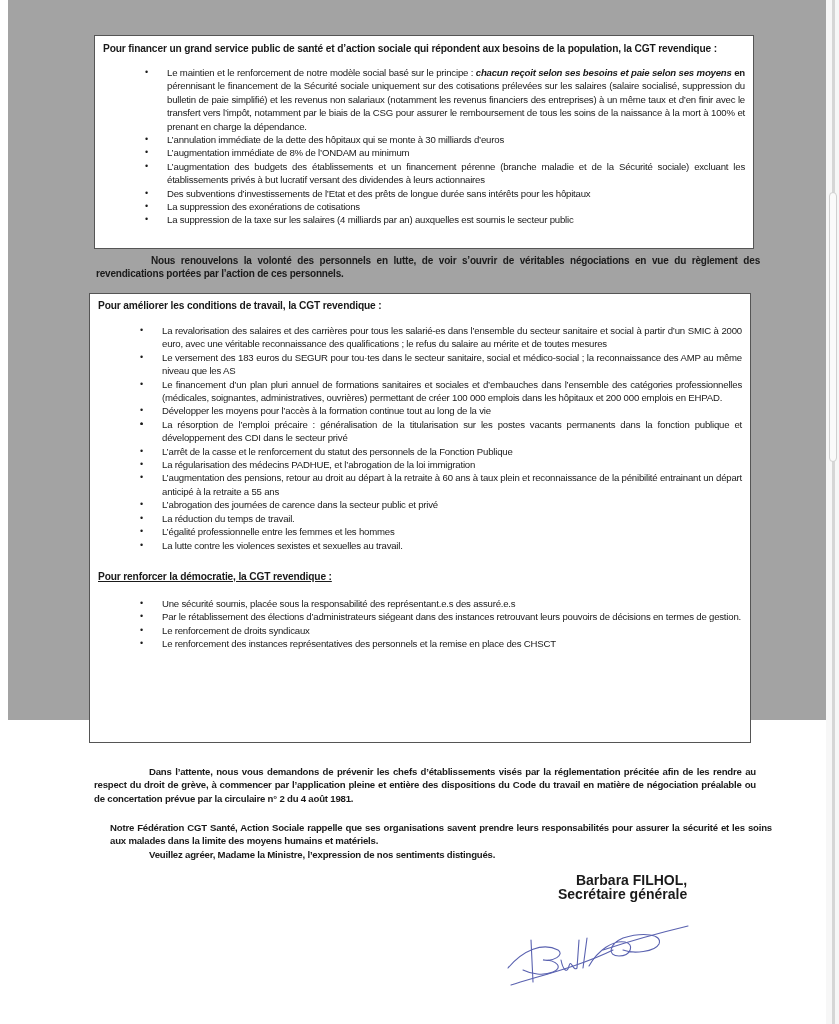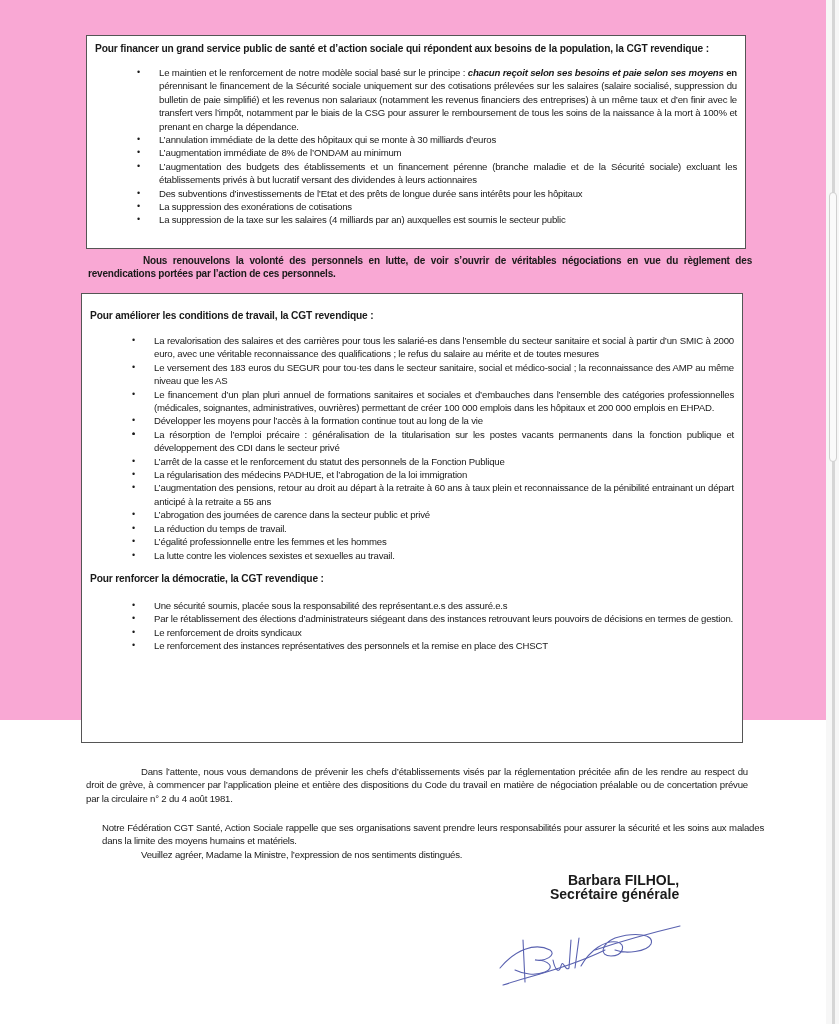--- a/index.html
+++ b/index.html
@@ -4,50 +4,50 @@
 <style>
   html, body { margin: 0; padding: 0; }
   body {
     width: 839px; height: 1024px; overflow: hidden;
     background: #ffffff;
     font-family: "Liberation Sans", sans-serif;
     color: #1a1a1a;
     position: relative;
   }
   .page {
-    position: absolute; left: 0; top: 0; width: 826px; height: 720px;
-    background: #f9a8d4;
+    position: absolute; left: 8px; top: 0; width: 826px; height: 720px;
+    background: #a3a3a3;
   }
   .box {
     position: absolute;
     border: 1.5px solid #555;
     box-sizing: border-box;
     background: #fff;
   }
   .box1 { left: 86px; top: 35px; width: 660px; height: 214px; padding: 6px 8px 0 8px; }
-  .box2 { left: 81px; top: 293px; width: 662px; height: 450px; padding: 15px 8px 0 8px; }
+  .box2 { left: 81px; top: 293px; width: 662px; height: 450px; padding: 5px 8px 0 8px; }
   .box-title {
     font-weight: bold; font-size: 10.2px; letter-spacing: -0.15px;
     line-height: 14px; margin: 0; white-space: nowrap;
   }
   ul.bl {
     list-style: none; margin: 0; padding: 0 0 0 64px;
   }
   ul.bl li {
     position: relative; font-size: 9.6px; line-height: 13.4px;
     letter-spacing: -0.2px; text-align: justify; padding-right: 0;
   }
   ul.bl li .bullet {
     position: absolute; left: -22px; top: 0; font-size: 9px;
   }
   .b1 ul.bl { margin-top: 10px; }
   .em { font-weight: bold; font-style: italic; }
   .para {
     position: absolute; font-size: 9.6px; line-height: 13.4px;
-    letter-spacing: -0.2px; text-align: justify;
+    letter-spacing: -0.2px; text-align: justify; font-weight: bold;
   }
   .p-bold { font-weight: bold; font-size: 10px; }
   .indent { text-indent: 55px; }
   .sig-name {
     position: absolute; left: 550px; top: 873px; font-weight: bold;
     font-size: 14px; line-height: 14px; text-align: right;
   }
   .scroll-track {
     position: absolute; left: 826px; top: 0; width: 13px; height: 1024px;
     background: #f7f7f7;
@@ -96,21 +96,21 @@
       <li><span class="bullet">•</span><span>La résorption de l’emploi précaire : généralisation de la titularisation sur les postes vacants permanents dans la fonction publique et développement des CDI dans le secteur privé</span></li>
       <li><span class="bullet">•</span><span>L’arrêt de la casse et le renforcement du statut des personnels de la Fonction Publique</span></li>
       <li><span class="bullet">•</span><span>La régularisation des médecins PADHUE, et l’abrogation de la loi immigration</span></li>
       <li><span class="bullet">•</span><span>L’augmentation des pensions, retour au droit au départ à la retraite à 60 ans à taux plein et reconnaissance de la pénibilité entrainant un départ anticipé à la retraite a 55 ans</span></li>
       <li><span class="bullet">•</span><span>L’abrogation des journées de carence dans la secteur public et privé</span></li>
       <li><span class="bullet">•</span><span>La réduction du temps de travail.</span></li>
       <li><span class="bullet">•</span><span>L’égalité professionnelle entre les femmes et les hommes</span></li>
       <li><span class="bullet">•</span><span>La lutte contre les violences sexistes et sexuelles au travail.</span></li>
     </ul>
 
-    <p class="box-title" style="margin-top:10px;">Pour renforcer la démocratie, la CGT revendique :</p>
+    <p class="box-title" style="margin-top:18px;text-decoration:underline;">Pour renforcer la démocratie, la CGT revendique :</p>
     <ul class="bl" style="margin-top:13px;">
       <li><span class="bullet">•</span><span>Une sécurité soumis, placée sous la responsabilité des représentant.e.s des assuré.e.s</span></li>
       <li><span class="bullet">•</span><span>Par le rétablissement des élections d’administrateurs siégeant dans des instances retrouvant leurs pouvoirs de décisions en termes de gestion.</span></li>
       <li><span class="bullet">•</span><span>Le renforcement de droits syndicaux</span></li>
       <li><span class="bullet">•</span><span>Le renforcement des instances représentatives des personnels et la remise en place des CHSCT</span></li>
     </ul>
   </div>
 
   <p class="para indent" style="left:86px; top:765px; width:662px; margin:0;">Dans l’attente, nous vous demandons de prévenir les chefs d’établissements visés par la réglementation précitée afin de les rendre au respect du droit de grève, à commencer par l’application pleine et entière des dispositions du Code du travail en matière de négociation préalable ou de concertation prévue par la circulaire n° 2 du 4 août 1981.</p>
   <p class="para" style="left:86px; top:805px; width:662px; margin:16px;">Notre Fédération CGT Santé, Action Sociale rappelle que ses organisations savent prendre leurs responsabilités pour assurer la sécurité et les soins aux malades dans la limite des moyens humains et matériels.</p>

